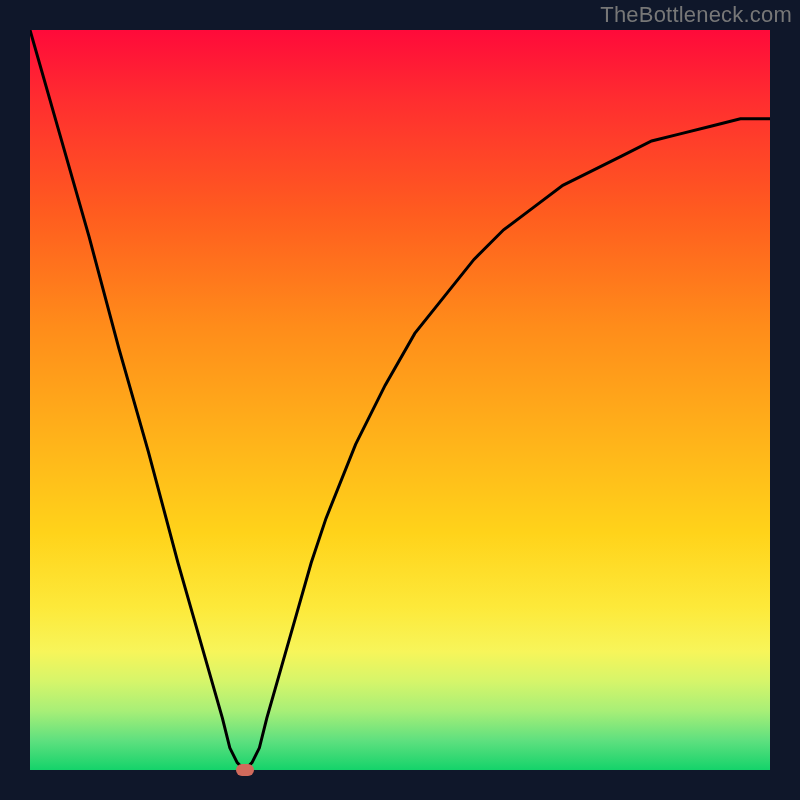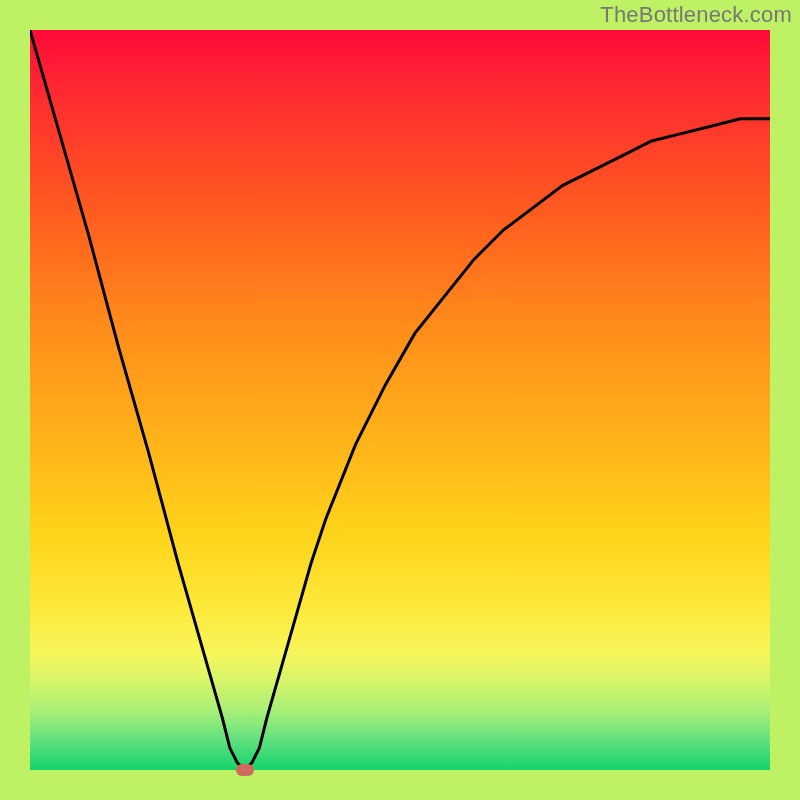--- a/index.html
+++ b/index.html
@@ -9,21 +9,21 @@
     height: 800px;
     overflow: hidden;
     background: #000;
     font-family: Arial, Helvetica, sans-serif;
   }
   .frame {
     position: absolute;
     left: 0; top: 0;
     width: 800px;
     height: 800px;
-    background: #bef264;
+    background: #0f172a;
   }
   .plot-area {
     position: absolute;
     left: 30px;
     top: 30px;
     width: 740px;
     height: 740px;
     
     background: linear-gradient(to bottom,
       #ff0a3a 0%,

